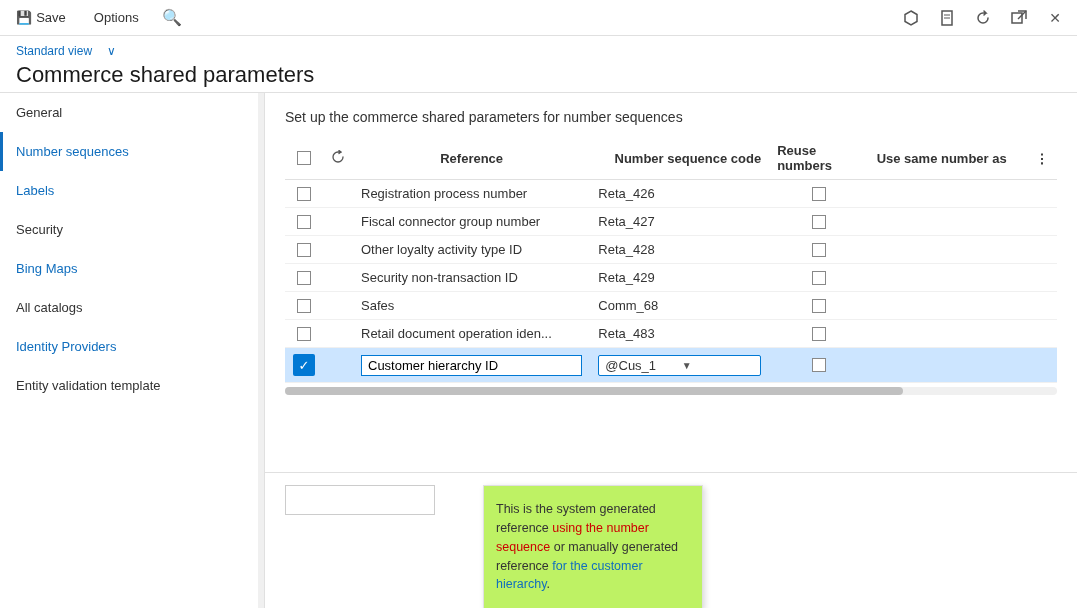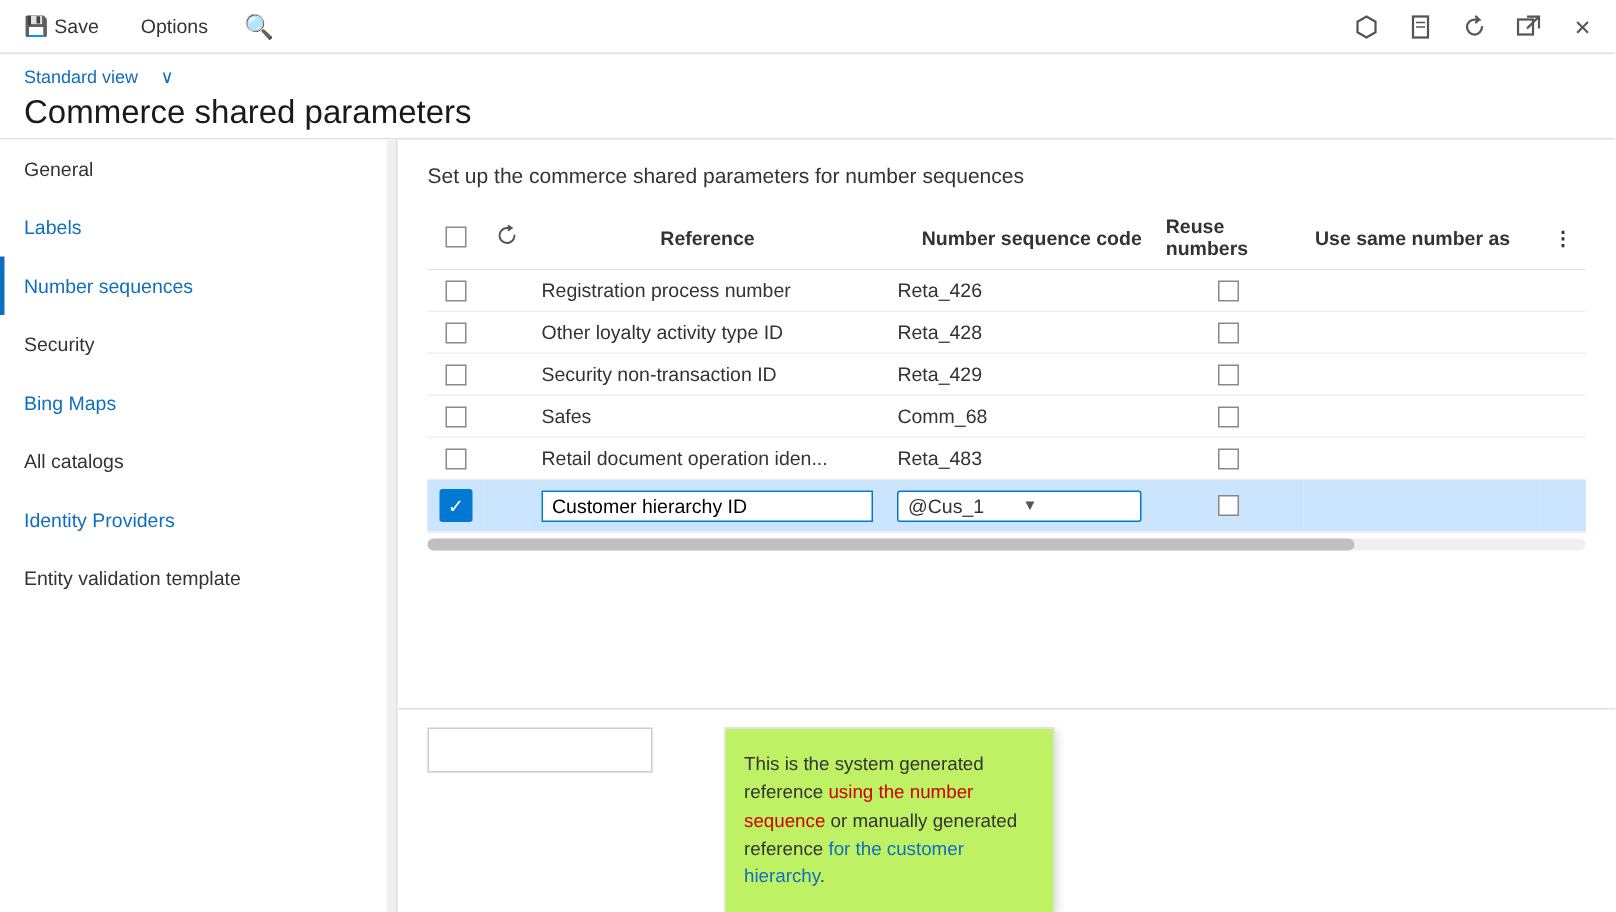--- a/index.html
+++ b/index.html
@@ -273,25 +273,25 @@
   </div>
   <div class="page-title">Commerce shared parameters</div>
 </div>
 
 <div class="main-layout">
 
   <div class="sidebar">
     <div class="sidebar-item">
       <span>General</span>
     </div>
+    <div class="sidebar-item active">
+      <span>Number sequences</span>
+    </div>
     <div class="sidebar-item plain">
       <span>Labels</span>
-    </div>
-    <div class="sidebar-item active">
-      <span>Number sequences</span>
     </div>
     <div class="sidebar-item">
       <span>Security</span>
     </div>
     <div class="sidebar-item plain">
       <span>Bing Maps</span>
     </div>
     <div class="sidebar-item">
       <span>All catalogs</span>
     </div>
@@ -339,20 +339,37 @@
         <tbody>
           <tr>
             <td>
                 <div class="checkbox-cell">
                   <div class="cb"></div>
                 </div>
               </td>
             <td></td>
             <td>Registration process number</td>
             <td>Reta_426</td>
+            <td>
+                <div class="checkbox-cell">
+                  <div class="cb"></div>
+                </div>
+              </td>
+            <td></td>
+            <td></td>
+          </tr>
+          <tr>
+            <td>
+                <div class="checkbox-cell">
+                  <div class="cb"></div>
+                </div>
+              </td>
+            <td></td>
+            <td>Fiscal connector group number</td>
+            <td>Reta_427</td>
             <td>
                 <div class="checkbox-cell">
                   <div class="cb"></div>
                 </div>
               </td>
             <td></td>
             <td></td>
           </tr>
           <tr>
             <td>

